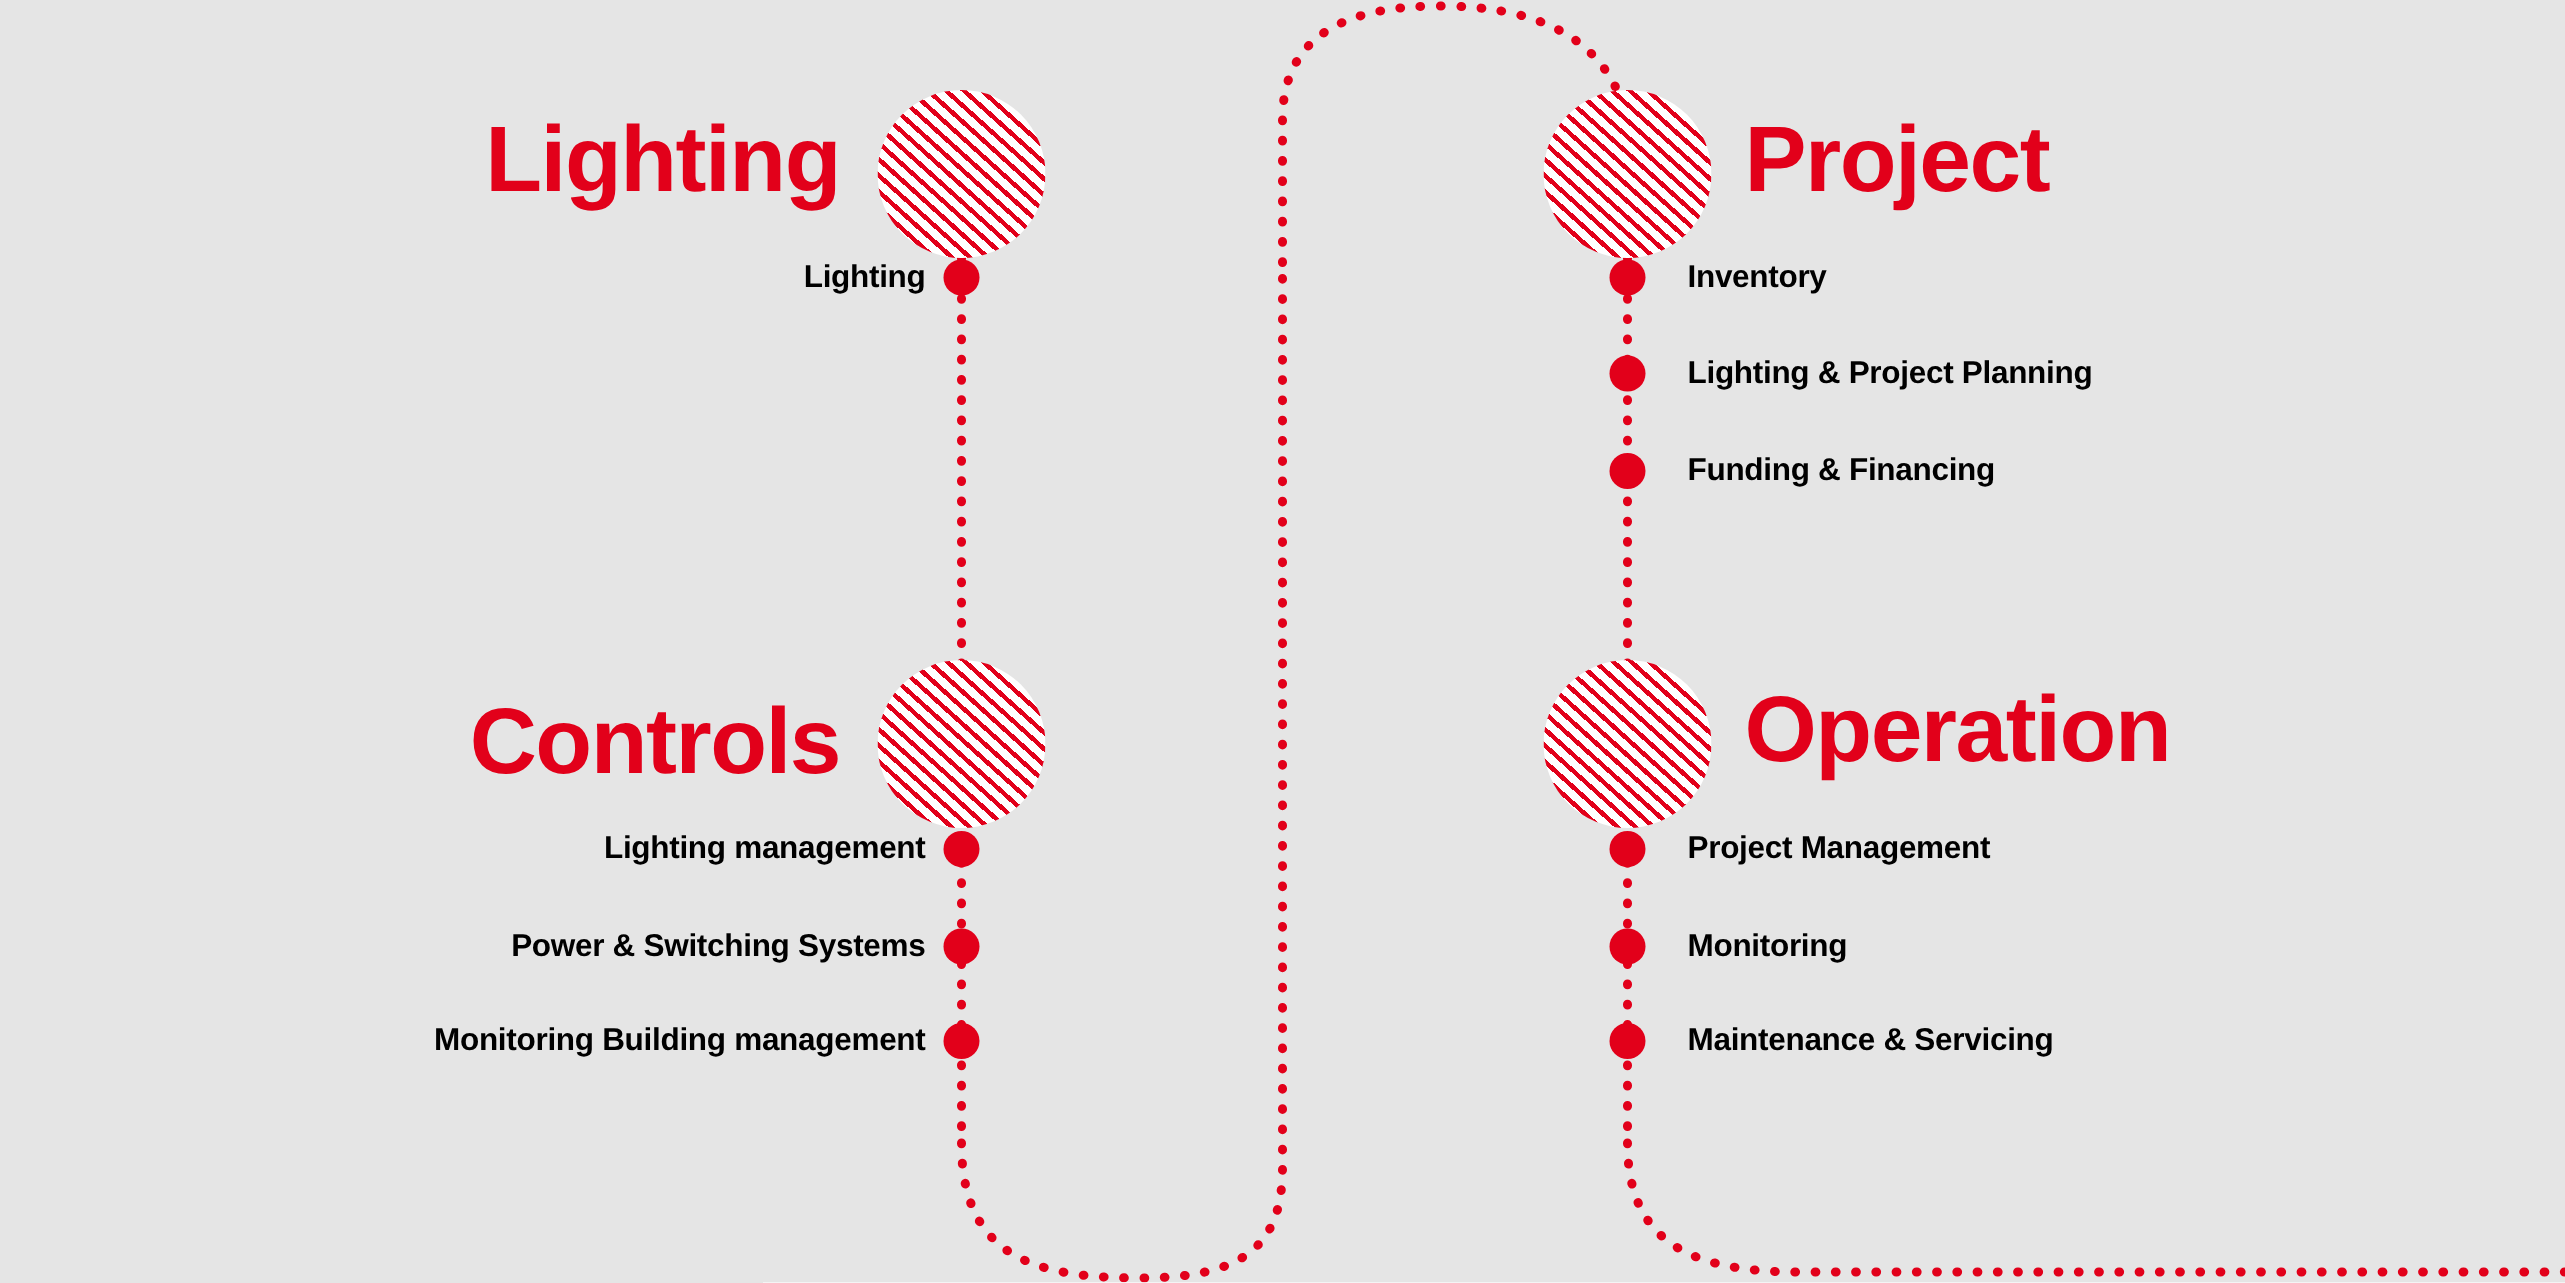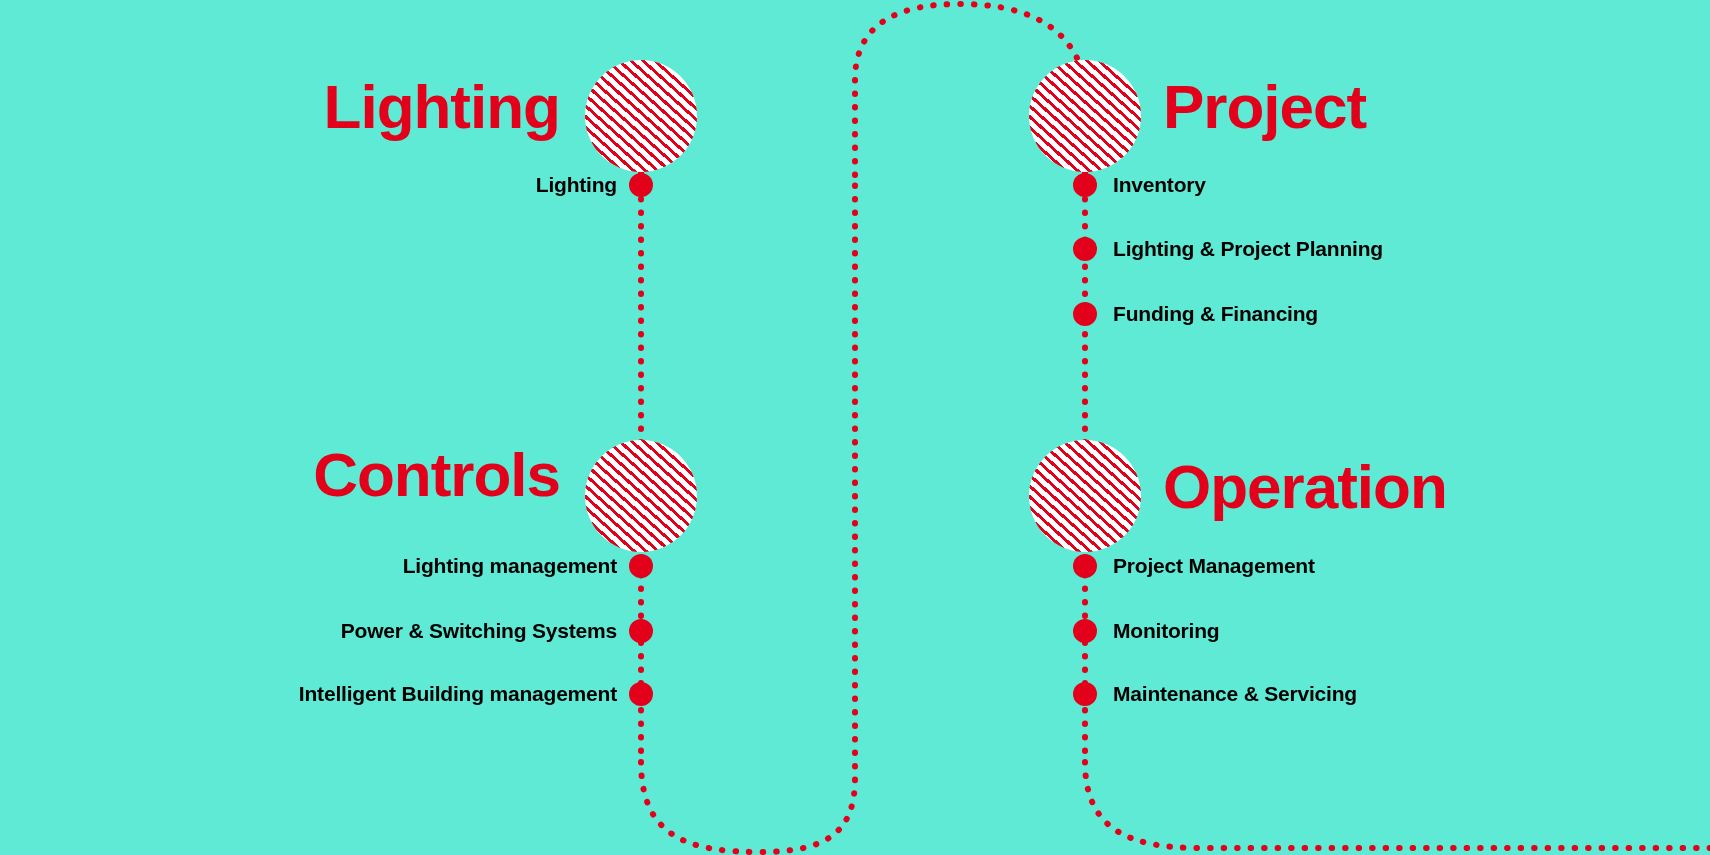--- a/index.html
+++ b/index.html
@@ -4,21 +4,21 @@
 <style>
   html,body{margin:0;padding:0;background:#ffffff;}
   body{
     font-family:"Liberation Sans","DejaVu Sans",sans-serif;
     -webkit-font-smoothing:antialiased;
   }
   #stage{
     position:relative;
     width:1710px;
     height:855px;
-    background:#5eead4;
+    background:#e5e5e5;
     overflow:hidden;
   }
   
   #connectors{
     position:absolute;
     left:0; top:0;
     width:1710px; height:855px;
     pointer-events:none;
   }
   
@@ -73,21 +73,21 @@
   }
   
   .row.left{
     justify-content:flex-end;
   }
   .row.left .label{ margin-right:12px; }
   
   .row.right{
     justify-content:flex-start;
   }
-  .row.right .label{ margin-left:16px; }
+  .row.right .label{ margin-left:28px; }
 </style>
 </head>
 <body>
 
 <div id="stage">
 
   <svg id="connectors" viewBox="0 0 1710 855" xmlns="http://www.w3.org/2000/svg">
 
     <line x1="641" y1="172" x2="641" y2="492" stroke="#E2001A" stroke-width="6" stroke-linecap="round" stroke-dasharray="0.5 13"></line>
     <line x1="641" y1="548" x2="641" y2="762" stroke="#E2001A" stroke-width="6" stroke-linecap="round" stroke-dasharray="0.5 13"></line>
@@ -105,36 +105,36 @@
   <div class="heading right-side" style="left:60px; top:76px; width:500px;">Lighting</div>
 
   <div class="hatch-circle" style="left:585px; top:60px;"></div>
 
   <div class="row left" style="left:0; top:172px; width:653px;">
     <span class="label">Lighting</span>
     <span class="dot"></span>
   </div>
 
 
-  <div class="heading right-side" style="left:60px; top:444px; width:500px;">Controls</div>
+  <div class="heading right-side" style="left:60px; top:464px; width:500px;">Controls</div>
 
   <div class="hatch-circle" style="left:585px; top:440px;"></div>
 
   <div class="row left" style="left:0; top:553px; width:653px;">
     <span class="label">Lighting management</span>
     <span class="dot"></span>
   </div>
 
   <div class="row left" style="left:0; top:618px; width:653px;">
     <span class="label">Power &amp; Switching Systems</span>
     <span class="dot"></span>
   </div>
 
   <div class="row left" style="left:0; top:681px; width:653px;">
-    <span class="label">Intelligent Building management</span>
+    <span class="label">Monitoring Building management</span>
     <span class="dot"></span>
   </div>
 
   <div class="heading left-side" style="left:1163px; top:76px; width:520px;">Project</div>
 
   <div class="hatch-circle" style="left:1029px; top:60px;"></div>
 
   <div class="row right" style="left:1073px; top:172px;">
     <span class="dot"></span>
     <span class="label">Inventory</span>

